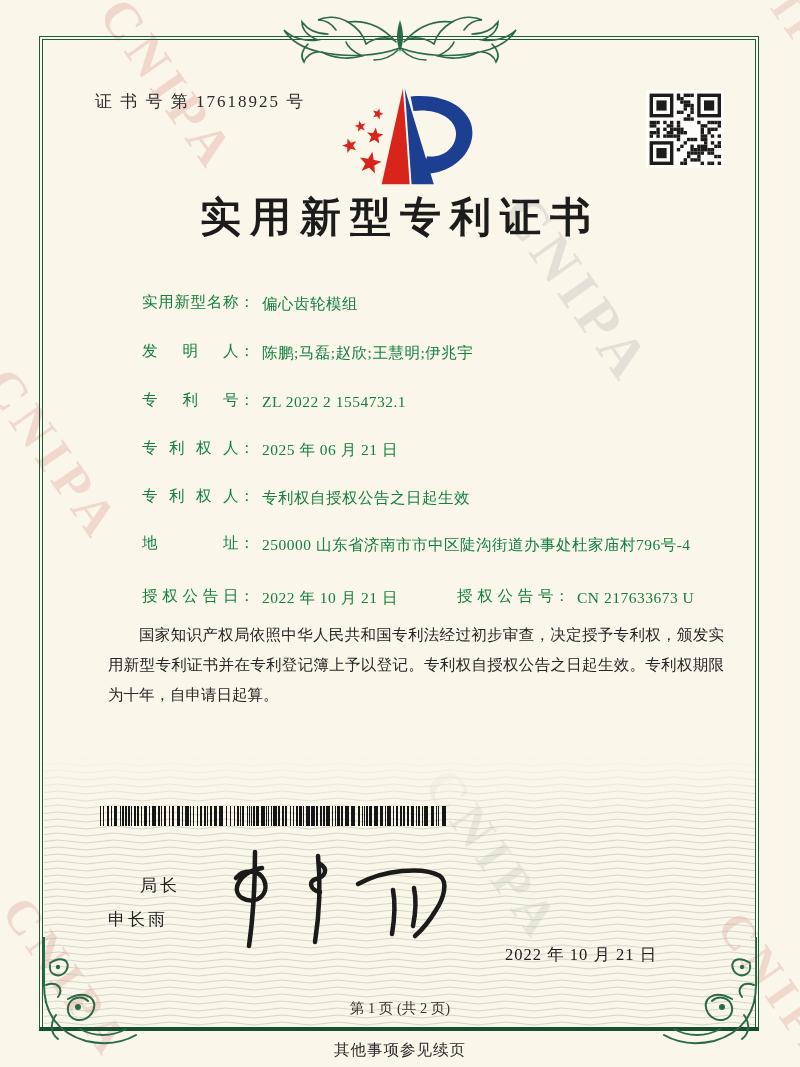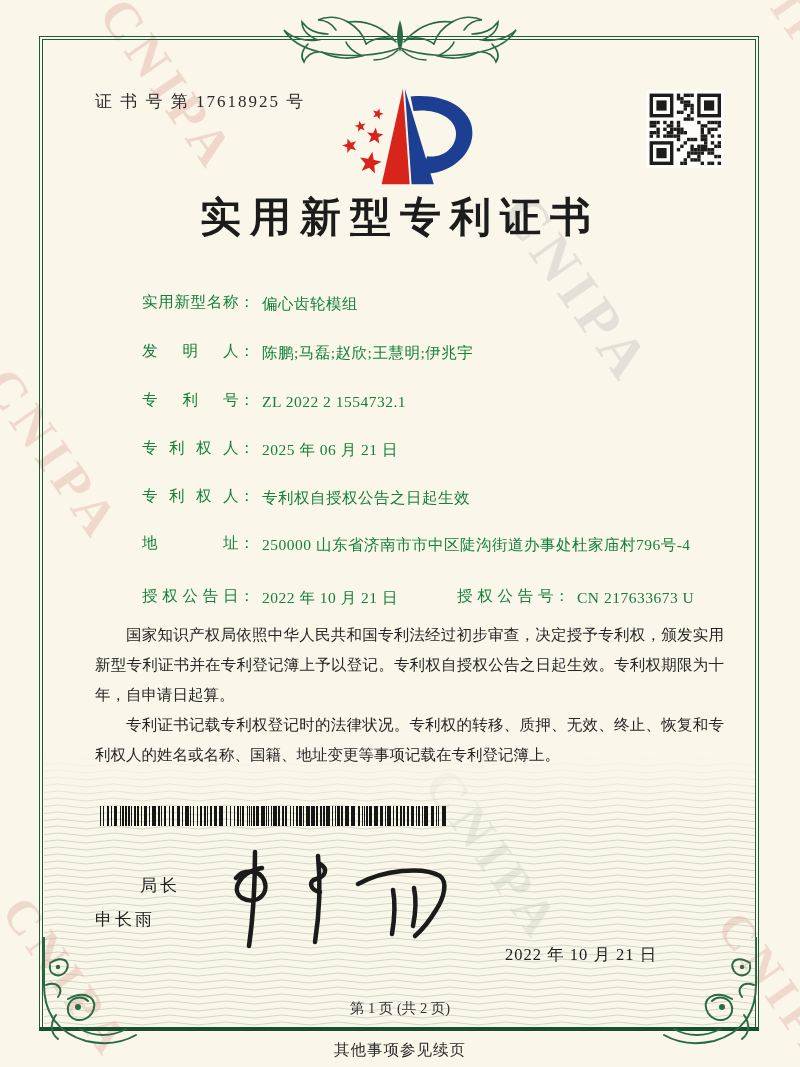--- a/index.html
+++ b/index.html
@@ -28,28 +28,28 @@
   .title{position:absolute;left:0;right:0;top:190px;text-align:center;font-size:41px;
          font-weight:bold;letter-spacing:9px;color:#1c1c1c;}
   
   .row{position:absolute;left:95px;right:70px;font-size:15.5px;letter-spacing:.5px;color:#15803d;margin-left:47px;}
   .lbl{display:inline-block;width:97px;text-align:justify;text-align-last:justify;vertical-align:top;}
   .colon{vertical-align:top;}
   .val{display:inline-block;margin-left:7px;max-width:528px;vertical-align:top;line-height:24px;}
   .auth2{position:absolute;left:315px;top:0;white-space:nowrap;}
   .lbl5{display:inline-block;width:97px;text-align:justify;text-align-last:justify;vertical-align:top;}
   
-  .body-text{position:absolute;left:95px;right:76px;top:620px;font-size:15.5px;line-height:30px;
+  .body-text{position:absolute;left:108px;right:76px;top:620px;font-size:15.5px;line-height:30px;
              color:#262626;text-align:justify;}
   .body-text p{margin:0;text-indent:2em;}
   
   .barcode{position:absolute;left:100px;top:806px;}
   .sig-title{position:absolute;left:95px;top:874px;font-size:17px;letter-spacing:3px;
              font-family:"Liberation Sans",sans-serif;color:#222;margin-left:45px;}
-  .sig-name{position:absolute;left:95px;top:908px;font-size:17px;letter-spacing:3px;
+  .sig-name{position:absolute;left:108px;top:908px;font-size:17px;letter-spacing:3px;
             font-family:"Liberation Sans",sans-serif;color:#222;text-align:center;}
   .signature{position:absolute;left:208px;top:846px;}
   .date-line{position:absolute;left:505px;top:944px;font-size:16.5px;letter-spacing:1px;color:#1d1d1d;}
   .page-num{position:absolute;left:0;right:0;top:999px;text-align:center;font-size:14.5px;color:#333;}
   .note{position:absolute;left:0;right:0;top:1040px;text-align:center;font-size:15.5px;color:#2a2a2a;letter-spacing:1px;}
 </style>
 </head>
 <body>
 
 <div class="page">
@@ -282,21 +282,20 @@
   </div>
   <div class="row" style="top:586px">
     <span class="lbl5">授权公告日</span><span class="colon">：</span><span class="val">2022 年 10 月 21 日</span>
     <span class="auth2">
       <span class="lbl5">授权公告号</span><span class="colon">：</span><span class="val">CN 217633673 U</span>
     </span>
   </div>
 
   <div class="body-text">
     <p>国家知识产权局依照中华人民共和国专利法经过初步审查，决定授予专利权，颁发实用新型专利证书并在专利登记簿上予以登记。专利权自授权公告之日起生效。专利权期限为十年，自申请日起算。</p>
-    <p>专利证书记载专利权登记时的法律状况。专利权的转移、质押、无效、终止、恢复和专利权人的姓名或名称、国籍、地址变更等事项记载在专利登记簿上。</p>
   </div>
 
   <svg class="barcode" width="350" height="20" id="bar-svg">
       <rect x="0" y="0" width="1" height="20" fill="#151515"></rect>
       <rect x="3" y="0" width="1" height="20" fill="#151515"></rect>
       <rect x="7" y="0" width="2" height="20" fill="#151515"></rect>
       <rect x="11" y="0" width="1" height="20" fill="#151515"></rect>
       <rect x="14" y="0" width="3" height="20" fill="#151515"></rect>
       <rect x="20" y="0" width="1" height="20" fill="#151515"></rect>
       <rect x="22" y="0" width="2" height="20" fill="#151515"></rect>

